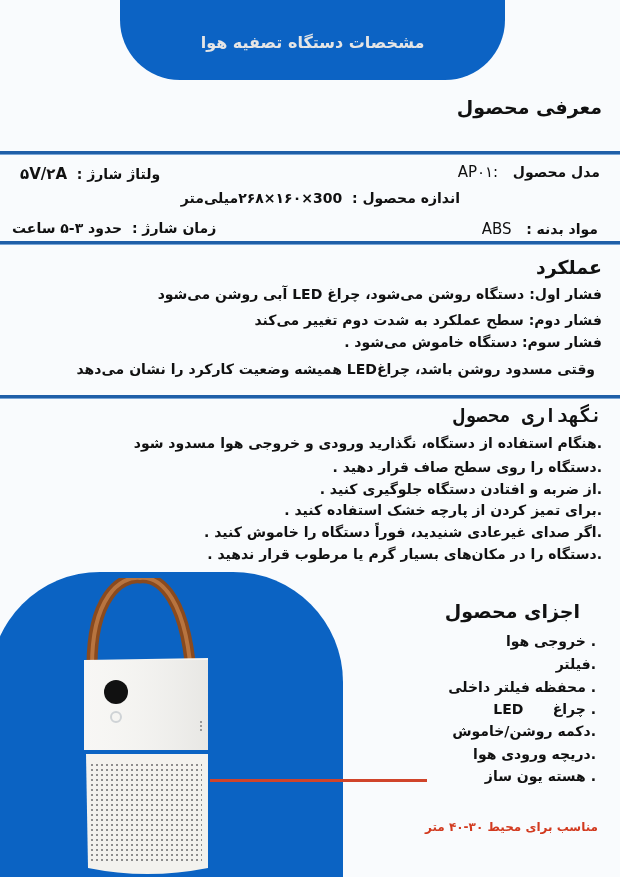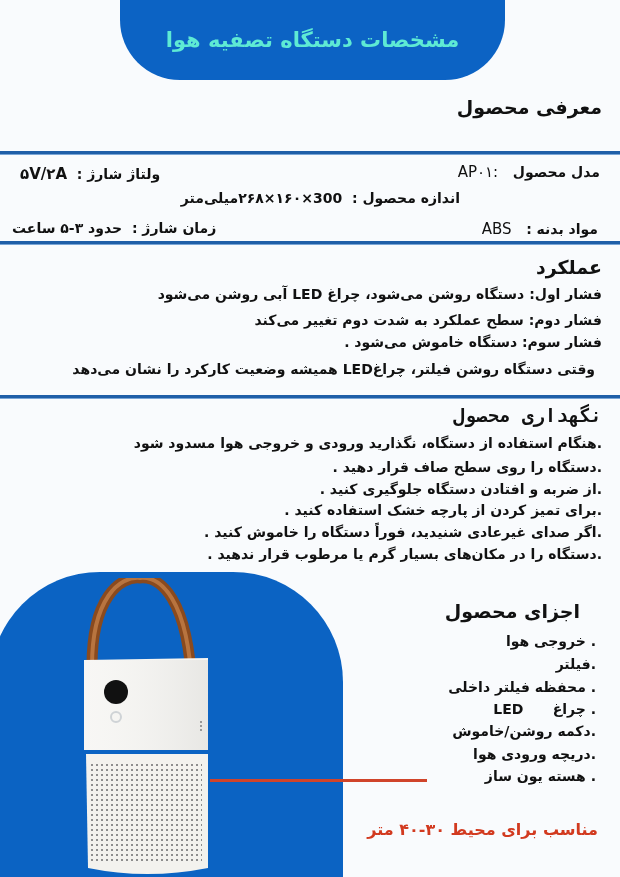--- a/index.html
+++ b/index.html
@@ -13,23 +13,23 @@
   .banner {
     position: absolute;
     left: 120px; top: -40px;
     width: 385px; height: 120px;
     background: #0c63c4;
     border-radius: 0 0 60px 60px;
     display: flex; align-items: flex-end; justify-content: center;
     padding-bottom: 28px;
   }
   .banner-title {
-    color: #5eead4;
+    color: #e5e5e5;
     font-weight: bold;
-    font-size: 21px;
+    font-size: 16px;
     direction: rtl;
   }
   .section-title {
     position: absolute;
     right: 18px;
     font-weight: bold;
     font-size: 19px;
     direction: rtl;
   }
   .divider {
@@ -58,21 +58,21 @@
     left: 210px; top: 779px;
     width: 217px; height: 3px;
     background: #d0442a;
   }
   .purifier { position: absolute; left: 80px; top: 578px; }
   .note {
     position: absolute;
     right: 22px; top: 820px;
     color: #d23a1f;
     font-weight: bold;
-    font-size: 16px;
+    font-size: 12px;
     direction: rtl;
   }
 </style>
 </head>
 <body>
 
 <div class="banner">
   <div class="banner-title">مشخصات دستگاه تصفیه هوا</div>
 </div>
 
@@ -98,21 +98,21 @@
 <div class="txt" style="left:12px; top:220px;">
   <span>زمان شارژ :</span>
   &nbsp;<span>حدود ۳-۵ ساعت</span>
 </div>
 <div class="divider" style="top:241px;"></div>
 
 <div class="section-title" style="top:256px;">عملکرد</div>
 <div class="txt" style="right:18px; top:286px;">فشار اول: دستگاه روشن می‌شود، چراغ LED آبی روشن می‌شود</div>
 <div class="txt" style="right:18px; top:312px;">فشار دوم: سطح عملکرد به شدت دوم تغییر می‌کند</div>
 <div class="txt" style="right:18px; top:334px;">فشار سوم: دستگاه خاموش می‌شود .</div>
-<div class="txt" style="right:25px; top:361px;">وقتی دستگاه روشن فیلتر، چراغLED همیشه وضعیت کارکرد را نشان می‌دهد</div>
+<div class="txt" style="right:25px; top:361px;">وقتی مسدود روشن باشد، چراغLED همیشه وضعیت کارکرد را نشان می‌دهد</div>
 <div class="divider" style="top:395px;"></div>
 
 <div class="section-title" style="top:404px;font-family:Liberation Mono, monospace;">نگهداری محصول</div>
 <div class="txt" style="right:18px; top:435px;">.هنگام استفاده از دستگاه، نگذارید ورودی و خروجی هوا مسدود شود</div>
 <div class="txt" style="right:18px; top:459px;">.دستگاه را روی سطح صاف قرار دهید .</div>
 <div class="txt" style="right:18px; top:481px;">.از ضربه و افتادن دستگاه جلوگیری کنید .</div>
 <div class="txt" style="right:18px; top:502px;">.برای تمیز کردن از پارچه خشک استفاده کنید .</div>
 <div class="txt" style="right:18px; top:524px;">.اگر صدای غیرعادی شنیدید، فوراً دستگاه را خاموش کنید .</div>
 <div class="txt" style="right:18px; top:546px;">.دستگاه را در مکان‌های بسیار گرم یا مرطوب قرار ندهید .</div>
 

